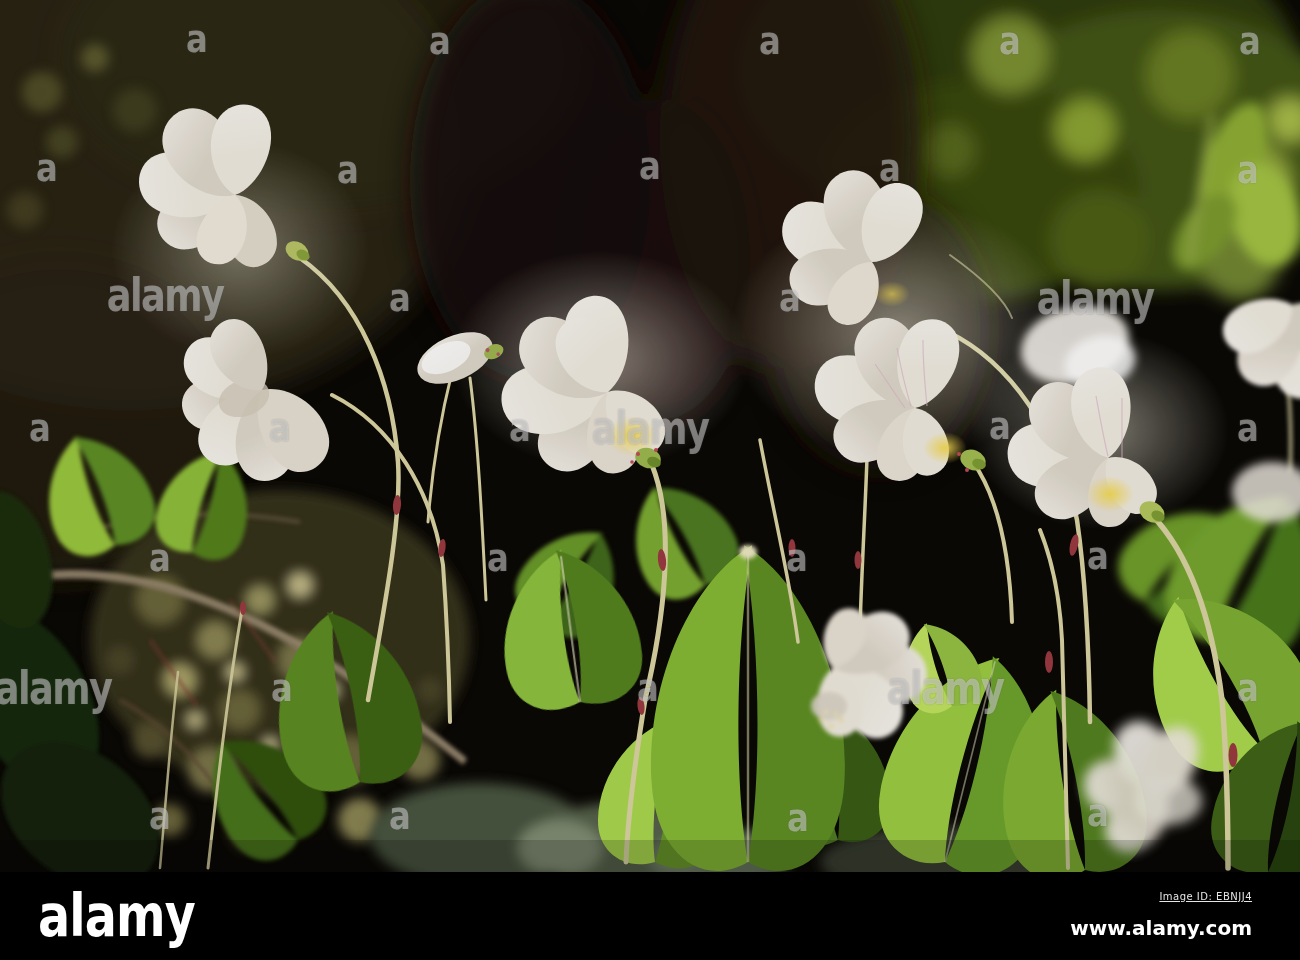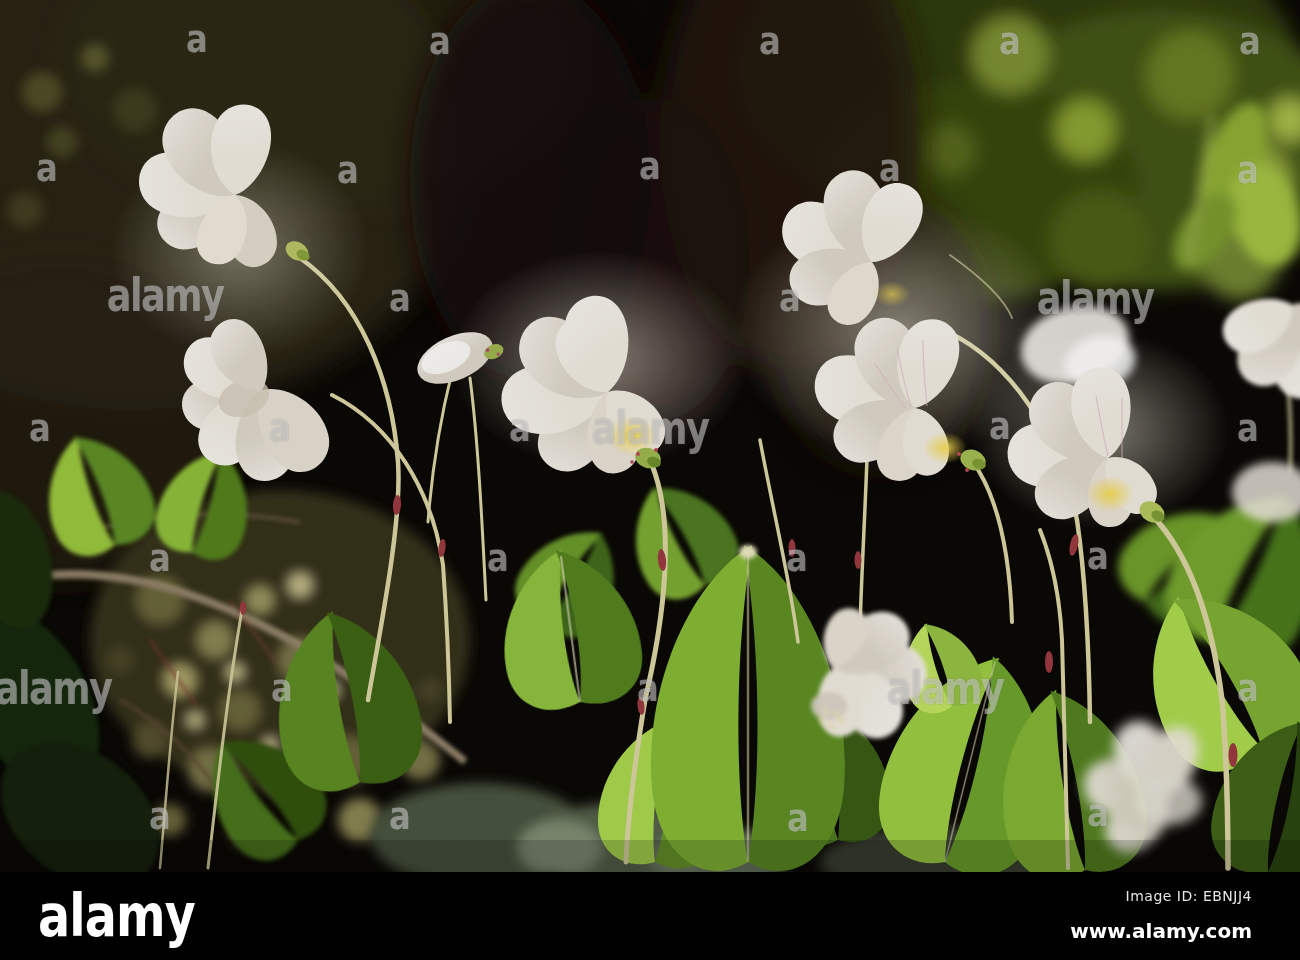--- a/index.html
+++ b/index.html
@@ -12,21 +12,21 @@
   .wm{position:absolute;font-family:"DejaVu Sans","Liberation Sans",sans-serif;font-weight:bold;
       color:rgba(228,228,228,0.48);text-shadow:0 0 2px rgba(70,70,70,0.35);white-space:nowrap;}
   .wm-big{font-size:46px;letter-spacing:-2px;transform:translate(-50%,-54%) scaleX(0.80);}
   .wm-small{font-size:38px;transform:translate(-50%,-54%) scaleX(0.85);}
   
   .bar{position:absolute;left:0;top:872px;width:1300px;height:88px;background:#000;
        display:flex;align-items:center;justify-content:space-between;}
   .logo{margin-left:38px;color:#fff;font-weight:bold;font-size:58px;letter-spacing:-1px;
         transform:scaleX(0.82);transform-origin:left center;line-height:1;}
   .meta{margin-right:48px;text-align:right;line-height:1.25;}
-  .image-id{color:#e6e6e6;font-size:14px;letter-spacing:0.5px;}
+  .image-id{color:#e6e6e6;font-size:10px;letter-spacing:0.5px;text-decoration:underline;}
   .site-url{color:#fff;font-size:20px;font-weight:bold;margin-top:13px;text-align:right;}
 </style>
 </head>
 <body>
 
 <div class="stage">
   <div class="photo">
 
     <svg width="1300" height="872" viewBox="0 0 1300 872">
       <defs>

